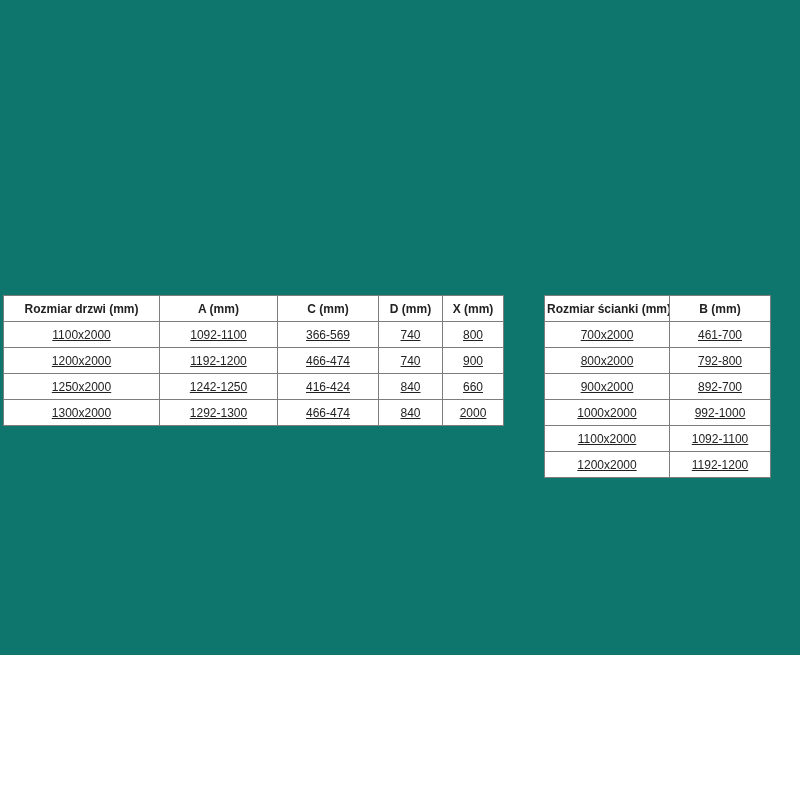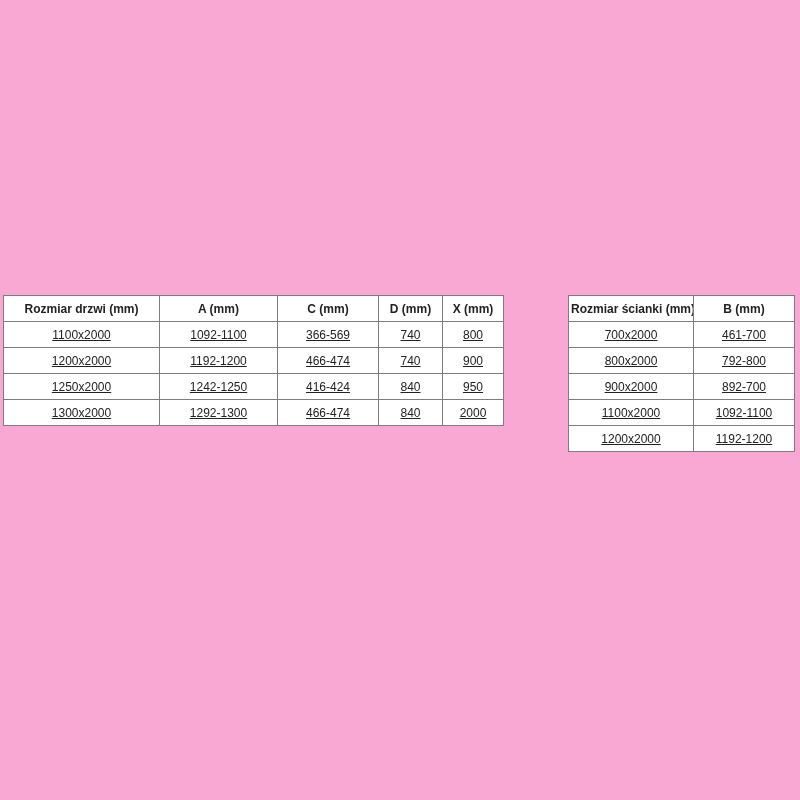--- a/index.html
+++ b/index.html
@@ -4,22 +4,22 @@
 <style>
   html, body {
     margin: 0;
     padding: 0;
     background: #ffffff;
     font-family: "Liberation Sans", sans-serif;
   }
   .page {
     position: relative;
     width: 800px;
-    height: 800px;
-    background: #f9a8d4;
+    height: 655px;
+    background: #0f766e;
     overflow: hidden;
   }
   table.spec {
     position: absolute;
     border-collapse: collapse;
     table-layout: fixed;
     background: #ffffff;
   }
   table.spec th,
   table.spec td {
@@ -39,21 +39,21 @@
   table.spec td {
     font-weight: normal;
     text-decoration: underline;
   }
   #door-table {
     left: 3px;
     top: 295px;
     width: 500px;
   }
   #wall-table {
-    left: 568px;
+    left: 544px;
     top: 295px;
     width: 226px;
   }
 </style>
 </head>
 <body>
 
 <div class="page">
 
   <table class="spec" id="door-table">
@@ -86,21 +86,21 @@
         <td>1192-1200</td>
         <td>466-474</td>
         <td>740</td>
         <td>900</td>
       </tr>
       <tr>
         <td>1250x2000</td>
         <td>1242-1250</td>
         <td>416-424</td>
         <td>840</td>
-        <td>950</td>
+        <td>660</td>
       </tr>
       <tr>
         <td>1300x2000</td>
         <td>1292-1300</td>
         <td>466-474</td>
         <td>840</td>
         <td>2000</td>
       </tr>
     </tbody>
   </table>
@@ -123,20 +123,24 @@
       </tr>
       <tr>
         <td>800x2000</td>
         <td>792-800</td>
       </tr>
       <tr>
         <td>900x2000</td>
         <td>892-700</td>
       </tr>
       <tr>
+        <td>1000x2000</td>
+        <td>992-1000</td>
+      </tr>
+      <tr>
         <td>1100x2000</td>
         <td>1092-1100</td>
       </tr>
       <tr>
         <td>1200x2000</td>
         <td>1192-1200</td>
       </tr>
     </tbody>
   </table>
 

